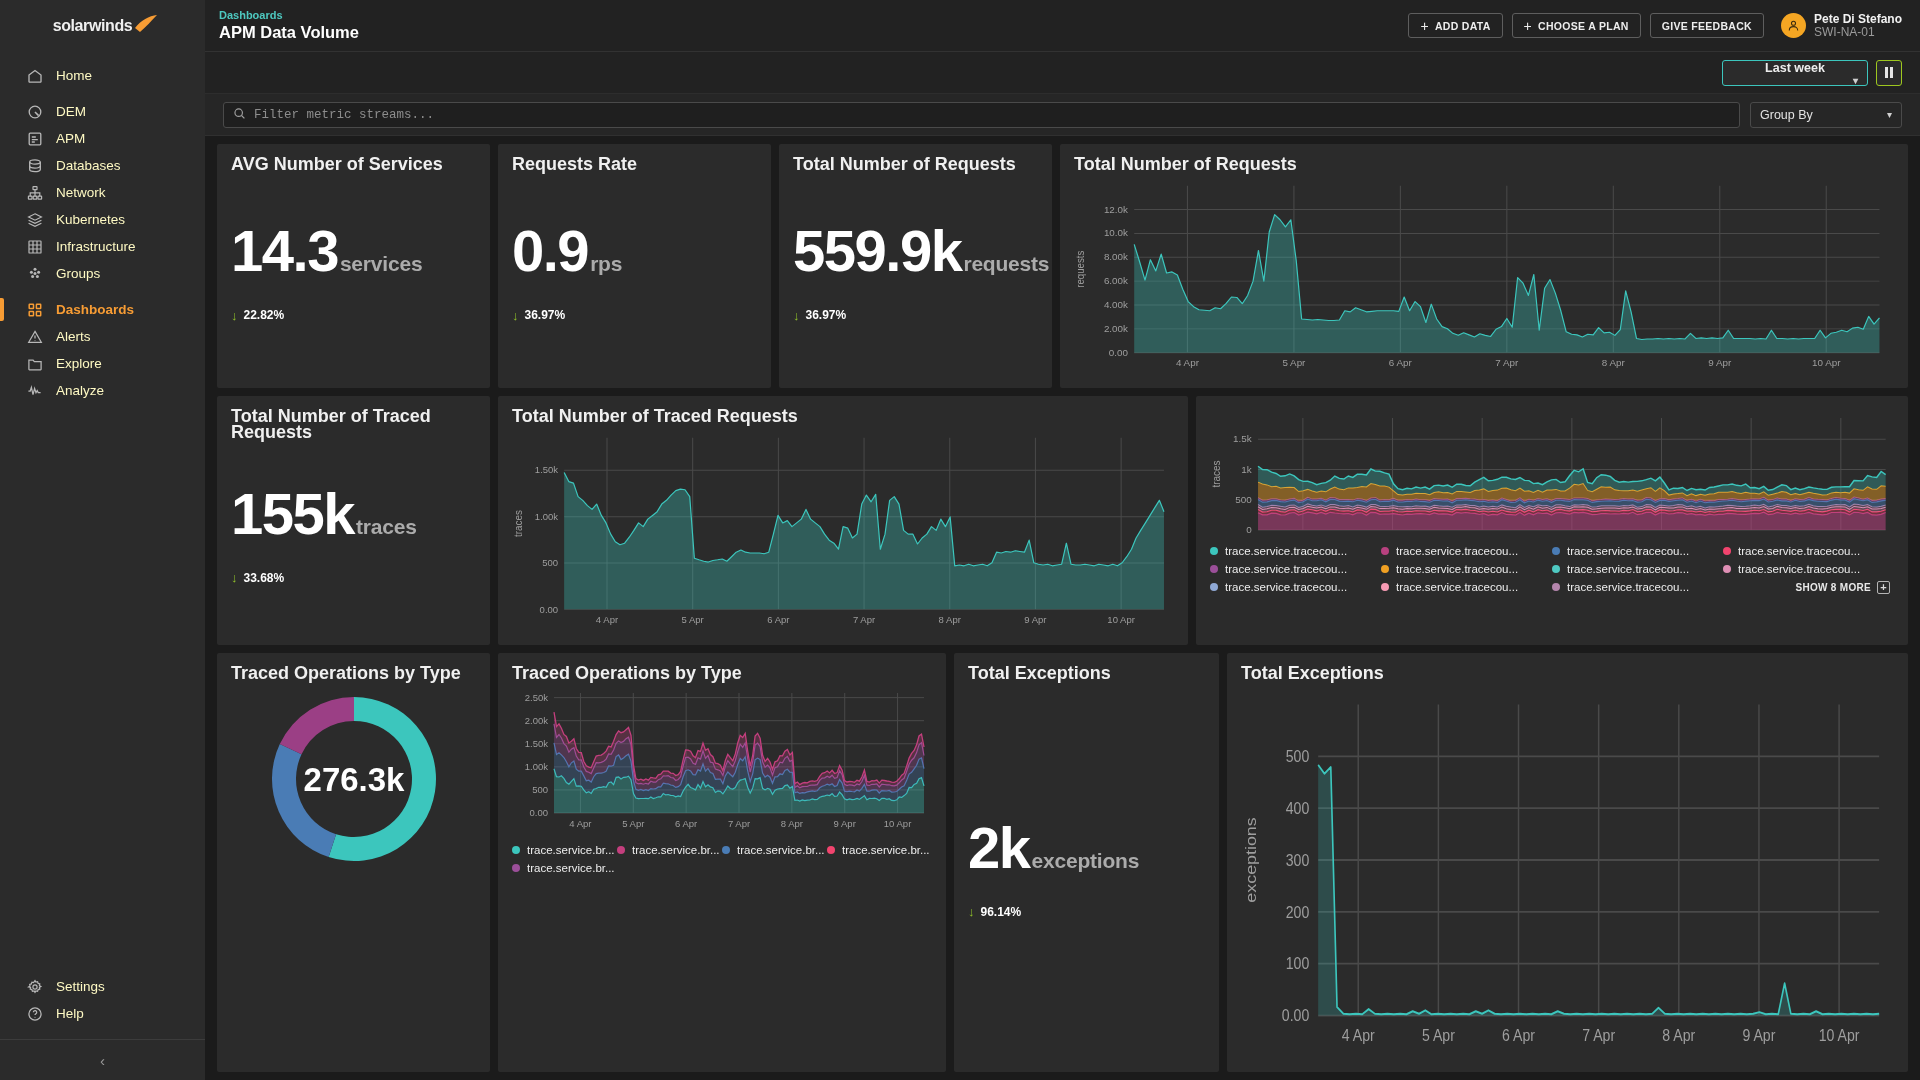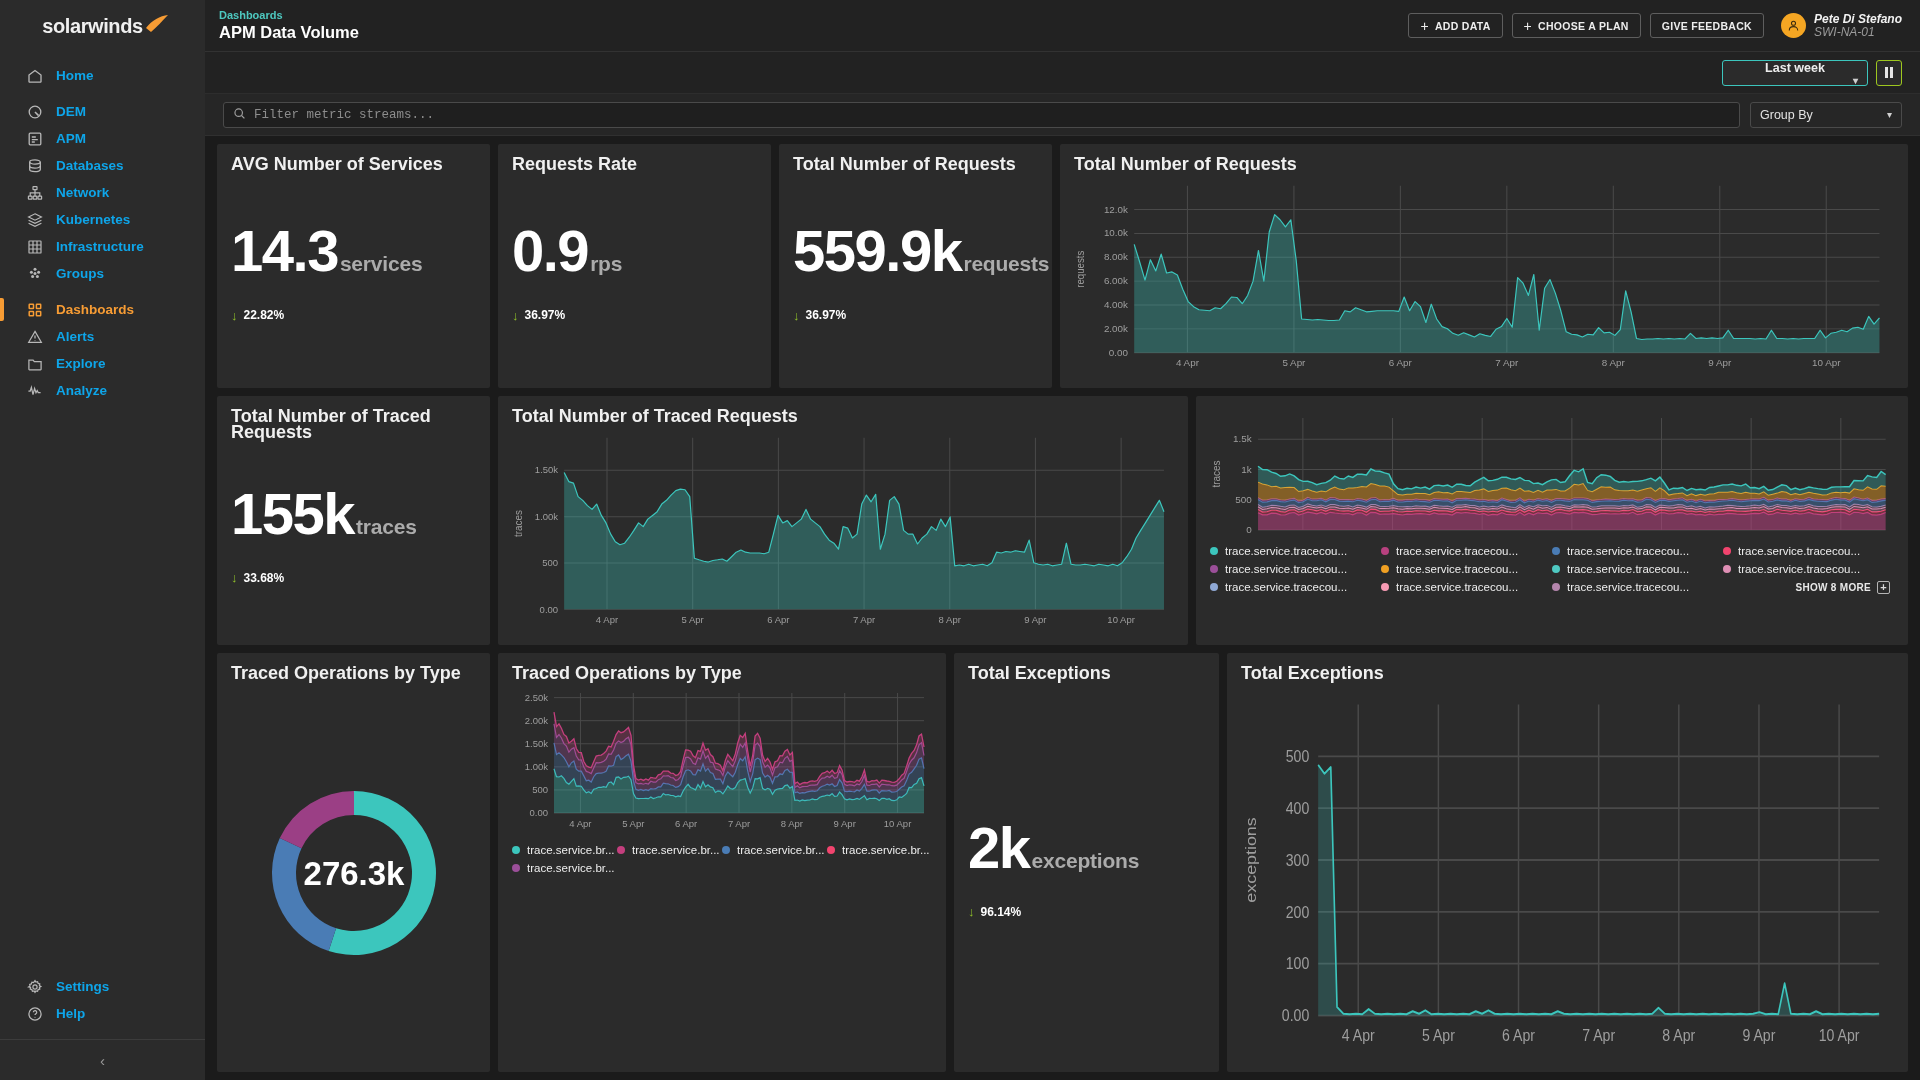--- a/index.html
+++ b/index.html
@@ -17,29 +17,29 @@
     width: 205px; flex: 0 0 205px;
     background: #2b2b2b;
     display: flex; flex-direction: column;
     position: relative;
   }
   .logo-wrap {
     height: 52px; display: flex; align-items: center;
     justify-content: center; padding-left: 6px;
   }
   .logo-text {
-    font-size: 20px; font-weight: 600; letter-spacing: -0.4px;
+    font-size: 16px; font-weight: 600; letter-spacing: -0.4px;
     color: #f0f0f0;
   }
   .logo-swoosh { margin-left: 2px; display: inline-block; vertical-align: -2px;}
   .nav { margin-top: 10px; }
   .nav-item {
     display: flex; align-items: center; gap: 13px;
     height: 27px; padding-left: 26px;
-    color: #0ea5e9; font-size: 13.5px; font-weight: 700;
+    color: #fef9c3; font-size: 13.5px; font-weight: 400;
     position: relative; cursor: pointer;
   }
   .nav-item .ico { width: 17px; height: 17px; flex: 0 0 17px; display:flex; align-items:center; justify-content:center;}
   .nav-item.active { color: #f79c34; font-weight: 700; }
   .nav-item.active::before {
     content: ""; position: absolute; left: 0; top: 2px;
     width: 4px; height: 23px; background: #f79c34; border-radius: 0 2px 2px 0;
   }
   .nav-gap { height: 9px; }
   .sidebar-bottom { margin-top: auto; }
@@ -67,21 +67,21 @@
   }
   .tb-btn .plus { font-size: 14px; font-weight: 400; line-height: 1; }
   .user {
     display: flex; align-items: center; gap: 8px; margin-left: 8px; cursor: pointer;
   }
   .avatar {
     width: 25px; height: 25px; border-radius: 50%; background: #f5a623;
     display: flex; align-items: center; justify-content: center;
     color: #2b2b2b;
   }
-  .user-names { display: flex; flex-direction: column; line-height: 13px; font-style: italic; }
+  .user-names { display: flex; flex-direction: column; line-height: 13px; }
   .user-name { font-size: 12px; font-weight: 700; color: #f2f2f2; }
   .user-org { font-size: 12px; color: #9b9b9b; }
 
   
   .timebar {
     height: 42px; background: #222222; display: flex; align-items: center;
     justify-content: flex-end; padding-right: 18px; gap: 8px;
     border-bottom: 1px solid #2d2d2d;
   }
   .time-select {
@@ -167,21 +167,21 @@
   .show-more {
     margin-left: auto; display: flex; align-items: center; gap: 6px;
     font-size: 10px; font-weight: 700; color: #e9e9e9; letter-spacing: 0.3px;
     cursor: pointer; padding-right: 4px;
   }
   .show-more .plusbox {
     width: 13px; height: 13px; border: 1px solid #b5b5b5; border-radius: 2px;
     display: flex; align-items: center; justify-content: center;
     font-size: 11px; line-height: 1; color: #d8d8d8;
   }
-  .donut-body { flex:1; display:flex; align-items:center; justify-content:center; }
+  .donut-body { flex:1; display:flex; align-items:flex-start; justify-content:center; }
   .donut-center { font-size: 33px; font-weight: 700; fill: #ffffff; }
 </style>
 </head>
 <body>
 
 <div class="app">
 
   <aside class="sidebar">
     <div class="logo-wrap">
       <span class="logo-text">solarwinds</span>

